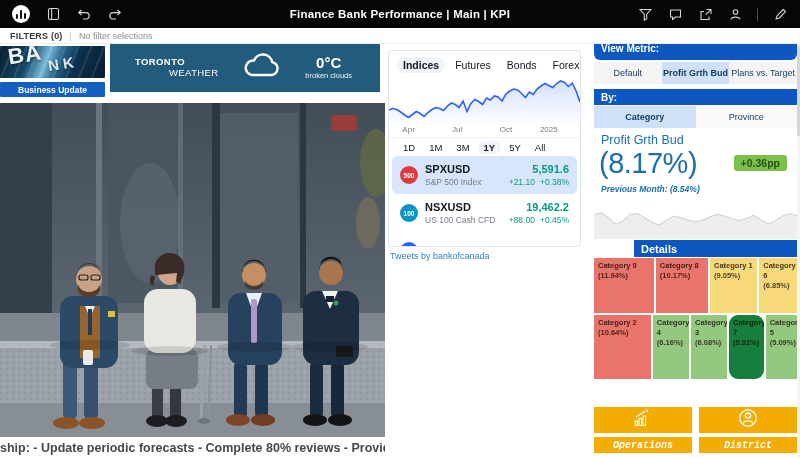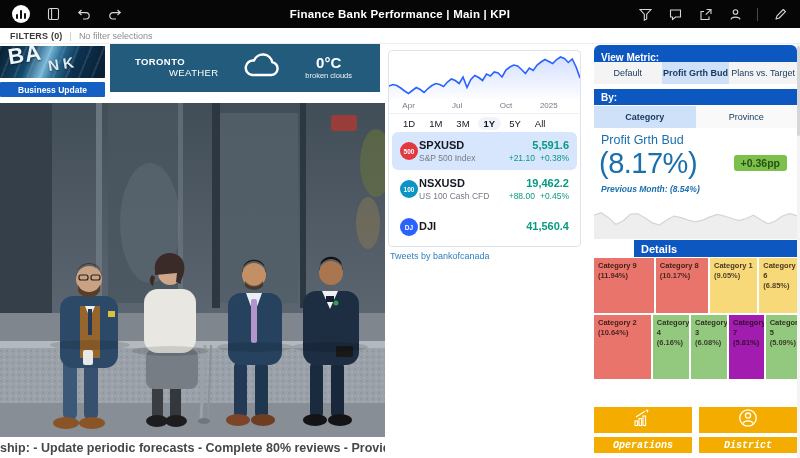--- a/index.html
+++ b/index.html
@@ -65,35 +65,35 @@
   .tv-xlab span{position:absolute;top:0;}
   .tv-sep{height:1px;background:#eef0f3;flex:none;margin:1px 0 0 0;}
   .tv-ranges{display:flex;align-items:center;gap:2px;padding:2px 8px;height:18px;flex:none;}
   .tv-range{font-size:9.5px;color:#131722;padding:1px 6px;border-radius:8px;cursor:pointer;}
   .tv-range.active{background:#f0f3fa;font-weight:700;}
   .q-row{height:38px;flex:none;display:flex;align-items:center;padding:0 8px;margin:0 3px;
     border-radius:6px;cursor:pointer;}
   .q-row.selected{background:#d7e6fc;}
   .q-badge{width:18px;height:18px;border-radius:50%;color:#fff;font-size:6.5px;font-weight:700;
     display:flex;align-items:center;justify-content:center;flex:none;}
-  .q-names{margin-left:1px;line-height:1.25;min-width:0;}
+  .q-names{margin-left:7px;line-height:1.25;min-width:0;}
   .q-sym{font-size:11px;font-weight:700;color:#131722;}
   .q-name{font-size:8.5px;color:#787b86;white-space:nowrap;}
   .q-right{margin-left:auto;text-align:right;line-height:1.25;}
   .q-price{font-size:11px;font-weight:700;color:#089981;}
   .q-chg{font-size:8.5px;color:#089981;white-space:nowrap;}
   .q-chg b{font-weight:400;margin-left:5px;}
   .tweets-link{position:absolute;left:390px;top:251px;font-size:9px;color:#2f81c2;cursor:pointer;
     text-decoration:none;}
 
   
   .rp{position:absolute;left:594px;width:203px;}
   .rp-header{background:#0d57c0;color:#fff;font-weight:700;display:flex;align-items:center;
     padding-left:7px;}
-  .vm-header{top:45px;height:24px;font-size:10px;border-radius:6px;}
+  .vm-header{top:36px;height:24px;font-size:10px;border-radius:6px;}
   .vm-options{top:62px;height:22px;background:#f4f4f4;display:flex;}
   .opt-cell{flex:1;display:flex;align-items:center;justify-content:center;font-size:9px;
     color:#16385e;cursor:pointer;}
   .opt-cell.selected{background:#cfe1f9;font-weight:700;}
   .by-header{top:89px;height:16px;font-size:10px;}
   .by-options{top:106px;height:22px;background:#f9f9f9;display:flex;}
   .kpi-block{top:128px;height:70px;}
   .kpi-title{position:absolute;left:7px;top:5px;font-size:12.5px;color:#1a6fad;}
   .kpi-value{position:absolute;left:5px;top:19px;font-size:29px;font-weight:300;color:#1a6fad;
     letter-spacing:-.5px;}
@@ -302,20 +302,26 @@
     <ellipse cx="255" cy="244" rx="38" ry="5" fill="#000" opacity=".12"></ellipse>
     <ellipse cx="330" cy="244" rx="38" ry="5" fill="#000" opacity=".12"></ellipse>
   </svg>
 </div>
 
 <div class="ticker">
   <span>ship: - Update periodic forecasts - Complete 80% reviews - Provide promo optimization ru</span>
 </div>
 
 <div class="tv-widget">
+  <div class="tv-tabs">
+    <span class="tv-tab active">Indices</span>
+    <span class="tv-tab">Futures</span>
+    <span class="tv-tab">Bonds</span>
+    <span class="tv-tab">Forex</span>
+  </div>
   <div class="tv-chart">
     <svg id="market-chart" viewBox="0 0 100 40" preserveAspectRatio="none">
       <defs>
         <linearGradient id="mg" x1="0" y1="0" x2="0" y2="1">
           <stop offset="0" stop-color="#2962ff" stop-opacity=".20"></stop>
           <stop offset="1" stop-color="#2962ff" stop-opacity="0"></stop>
         </linearGradient>
       </defs>
     <polygon points="0,40 0.00,28.00 2.04,26.80 4.08,27.60 6.12,29.60 8.16,32.00 10.20,34.00 12.24,31.60 14.29,29.20 16.33,30.80 18.37,33.20 20.41,30.00 22.45,27.60 24.49,26.00 26.53,26.80 28.57,28.40 30.61,24.80 32.65,22.40 34.69,23.60 36.73,26.00 38.78,20.80 40.82,29.20 42.86,22.80 44.90,19.60 46.94,21.20 48.98,23.60 51.02,18.40 53.06,20.00 55.10,16.80 57.14,17.60 59.18,20.80 61.22,15.20 63.27,12.80 65.31,11.20 67.35,12.00 69.39,14.80 71.43,18.00 73.47,13.60 75.51,15.60 77.55,11.20 79.59,8.80 81.63,6.80 83.67,8.40 85.71,10.00 87.76,6.80 89.80,4.80 91.84,6.00 93.88,9.20 95.92,6.40 97.96,12.80 100.00,21.60 100,40" fill="url(#mg)"></polygon>
         <polyline points="0.00,28.00 2.04,26.80 4.08,27.60 6.12,29.60 8.16,32.00 10.20,34.00 12.24,31.60 14.29,29.20 16.33,30.80 18.37,33.20 20.41,30.00 22.45,27.60 24.49,26.00 26.53,26.80 28.57,28.40 30.61,24.80 32.65,22.40 34.69,23.60 36.73,26.00 38.78,20.80 40.82,29.20 42.86,22.80 44.90,19.60 46.94,21.20 48.98,23.60 51.02,18.40 53.06,20.00 55.10,16.80 57.14,17.60 59.18,20.80 61.22,15.20 63.27,12.80 65.31,11.20 67.35,12.00 69.39,14.80 71.43,18.00 73.47,13.60 75.51,15.60 77.55,11.20 79.59,8.80 81.63,6.80 83.67,8.40 85.71,10.00 87.76,6.80 89.80,4.80 91.84,6.00 93.88,9.20 95.92,6.40 97.96,12.80 100.00,21.60" fill="none" stroke="#2962ff" stroke-width="1.6" vector-effect="non-scaling-stroke"></polyline>
@@ -421,21 +427,21 @@
         <div class="tm-pct">(10.64%)</div>
       </div>
       <div class="tm-cell" style="background: rgb(147, 201, 127); flex-grow: 6.16; flex-basis: 0px;">
         <div class="tm-name">Category 4</div>
         <div class="tm-pct">(6.16%)</div>
       </div>
       <div class="tm-cell" style="background: rgb(147, 201, 127); flex-grow: 6.08; flex-basis: 0px;">
         <div class="tm-name">Category 3</div>
         <div class="tm-pct">(6.08%)</div>
       </div>
-      <div class="tm-cell" style="background: #a21caf; flex-grow: 5.81; flex-basis: 0px;">
+      <div class="tm-cell" style="background: #15803d; flex-grow: 5.81; flex-basis: 0px; border-radius: 9px;">
         <div class="tm-name">Category 7</div>
         <div class="tm-pct">(5.81%)</div>
       </div>
       <div class="tm-cell" style="background: rgb(147, 201, 127); flex-grow: 5.09; flex-basis: 0px;">
         <div class="tm-name">Category 5</div>
         <div class="tm-pct">(5.09%)</div>
       </div>
     </div>
   </div>
 

